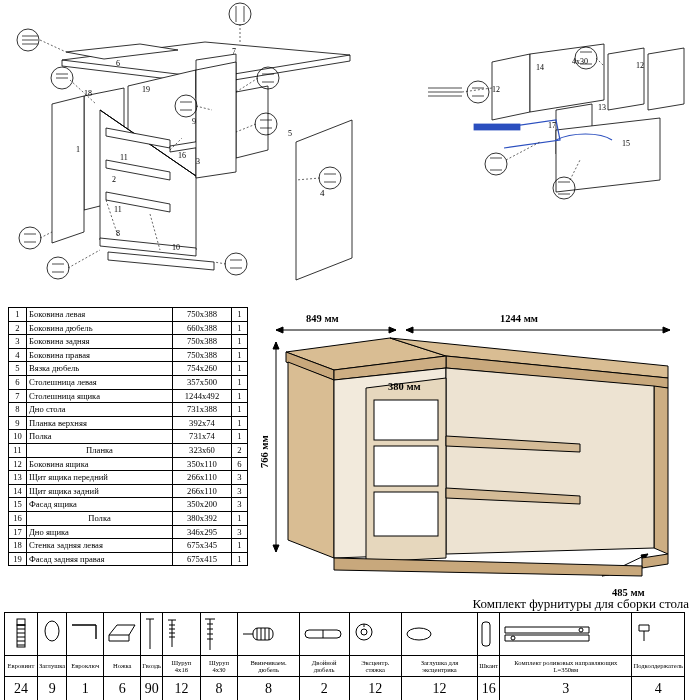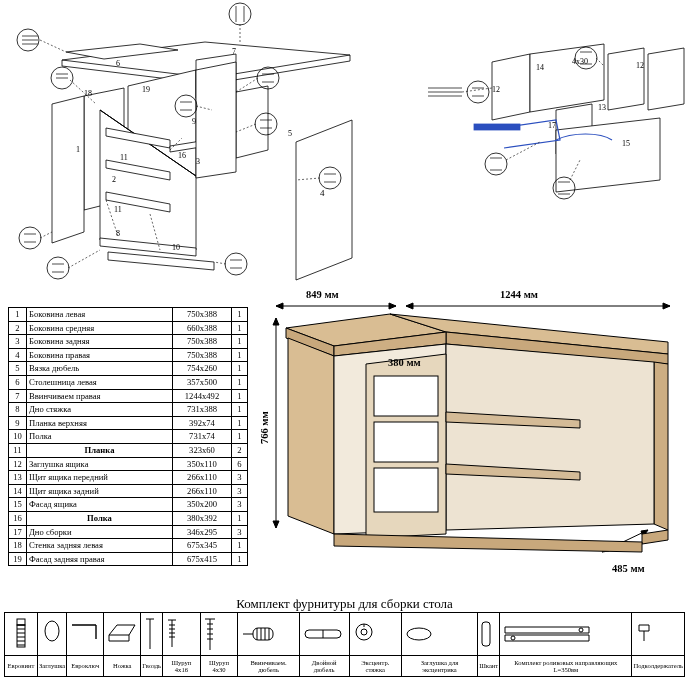--- a/index.html
+++ b/index.html
@@ -7,24 +7,24 @@
   .abs{position:absolute;}
   svg{display:block;}
 
   
   #parts-table{position:absolute;left:8px;top:307px;width:240px;border-collapse:collapse;font-size:8.6px;}
   #parts-table td{border:1px solid #000;padding:0 2px;height:12.6px;line-height:12.6px;white-space:nowrap;}
   #parts-table td.num{width:13px;text-align:center;}
   #parts-table td.name{width:auto;}
   #parts-table td.dim{width:54px;text-align:center;}
   #parts-table td.qty{width:11px;text-align:center;}
-  #parts-table td.namec{text-align:center;font-weight:bold;}
+  #parts-table td.namec{text-align:center;}
 
   
-  #hw-title{position:absolute;left:0;top:596px;width:689px;text-align:center;font-size:13px;}
+  #hw-title{position:absolute;left:0;top:596px;width:689px;text-align:right;font-size:13px;}
   #hw-table{position:absolute;left:4px;top:612px;width:681px;border-collapse:collapse;}
   #hw-table td{border:1px solid #000;text-align:center;vertical-align:middle;}
   #hw-table tr.icons td{height:40px;}
   #hw-table tr.labels td{height:20px;font-size:6.6px;line-height:7.4px;padding:0 1px;}
   #hw-table tr.counts td{height:22px;font-size:14px;}
 
   .dimlabel{font-size:10.5px;font-weight:bold;font-family:"Liberation Serif",serif;}
 </style>
 </head>
 <body>
@@ -172,21 +172,21 @@
 <table id="parts-table">
   <tbody>
     <tr>
         <td class="num">1</td>
         <td class="name">Боковина левая</td>
         <td class="dim">750x388</td>
         <td class="qty">1</td>
       </tr>
     <tr>
         <td class="num">2</td>
-        <td class="name">Боковина средняя</td>
+        <td class="name">Боковина дюбель</td>
         <td class="dim">660x388</td>
         <td class="qty">1</td>
       </tr>
     <tr>
         <td class="num">3</td>
         <td class="name">Боковина задняя</td>
         <td class="dim">750x388</td>
         <td class="qty">1</td>
       </tr>
     <tr>
@@ -202,27 +202,27 @@
         <td class="qty">1</td>
       </tr>
     <tr>
         <td class="num">6</td>
         <td class="name">Столешница левая</td>
         <td class="dim">357x500</td>
         <td class="qty">1</td>
       </tr>
     <tr>
         <td class="num">7</td>
-        <td class="name">Ввинчиваем правая</td>
+        <td class="name">Столешница ящика</td>
         <td class="dim">1244x492</td>
         <td class="qty">1</td>
       </tr>
     <tr>
         <td class="num">8</td>
-        <td class="name">Дно стяжка</td>
+        <td class="name">Дно стола</td>
         <td class="dim">731x388</td>
         <td class="qty">1</td>
       </tr>
     <tr>
         <td class="num">9</td>
         <td class="name">Планка верхняя</td>
         <td class="dim">392x74</td>
         <td class="qty">1</td>
       </tr>
     <tr>
@@ -232,21 +232,21 @@
         <td class="qty">1</td>
       </tr>
     <tr>
         <td class="num">11</td>
         <td class="namec">Планка</td>
         <td class="dim">323x60</td>
         <td class="qty">2</td>
       </tr>
     <tr>
         <td class="num">12</td>
-        <td class="name">Заглушка ящика</td>
+        <td class="name">Боковина ящика</td>
         <td class="dim">350x110</td>
         <td class="qty">6</td>
       </tr>
     <tr>
         <td class="num">13</td>
         <td class="name">Щит ящика передний</td>
         <td class="dim">266x110</td>
         <td class="qty">3</td>
       </tr>
     <tr>
@@ -262,40 +262,40 @@
         <td class="qty">3</td>
       </tr>
     <tr>
         <td class="num">16</td>
         <td class="namec">Полка</td>
         <td class="dim">380x392</td>
         <td class="qty">1</td>
       </tr>
     <tr>
         <td class="num">17</td>
-        <td class="name">Дно сборки</td>
+        <td class="name">Дно ящика</td>
         <td class="dim">346x295</td>
         <td class="qty">3</td>
       </tr>
     <tr>
         <td class="num">18</td>
         <td class="name">Стенка задняя левая</td>
         <td class="dim">675x345</td>
         <td class="qty">1</td>
       </tr>
     <tr>
         <td class="num">19</td>
         <td class="name">Фасад задняя правая</td>
         <td class="dim">675x415</td>
         <td class="qty">1</td>
       </tr>
   </tbody>
 </table>
 
-<div class="abs" style="left:250px;top:284px;width:439px;height:292px;">
+<div class="abs" style="left:250px;top:308px;width:439px;height:292px;">
 <svg width="439" height="292" viewBox="0 0 439 292">
 
   <g stroke="#000" stroke-width="1" fill="none">
 
     <line x1="26" y1="22" x2="146" y2="22"></line>
     <polygon points="26,22 33,19 33,25" fill="#000"></polygon>
     <polygon points="146,22 139,19 139,25" fill="#000"></polygon>
 
     <line x1="156" y1="22" x2="420" y2="22"></line>
     <polygon points="156,22 163,19 163,25" fill="#000"></polygon>
@@ -476,14 +476,30 @@
       <td>Шуруп 4х16</td>
       <td>Шуруп 4х30</td>
       <td>Ввинчиваем. дюбель</td>
       <td>Двойной дюбель</td>
       <td>Эксцентр. стяжка</td>
       <td>Заглушка для эксцентрика</td>
       <td>Шкант</td>
       <td>Комплект роликовых направляющих L=350вм</td>
       <td>Подколдержатель</td>
     </tr>
+    <tr class="counts">
+      <td>24</td>
+      <td>9</td>
+      <td>1</td>
+      <td>6</td>
+      <td>90</td>
+      <td>12</td>
+      <td>8</td>
+      <td>8</td>
+      <td>2</td>
+      <td>12</td>
+      <td>12</td>
+      <td>16</td>
+      <td>3</td>
+      <td>4</td>
+    </tr>
   </tbody>
 </table>
 
 </body></html>

